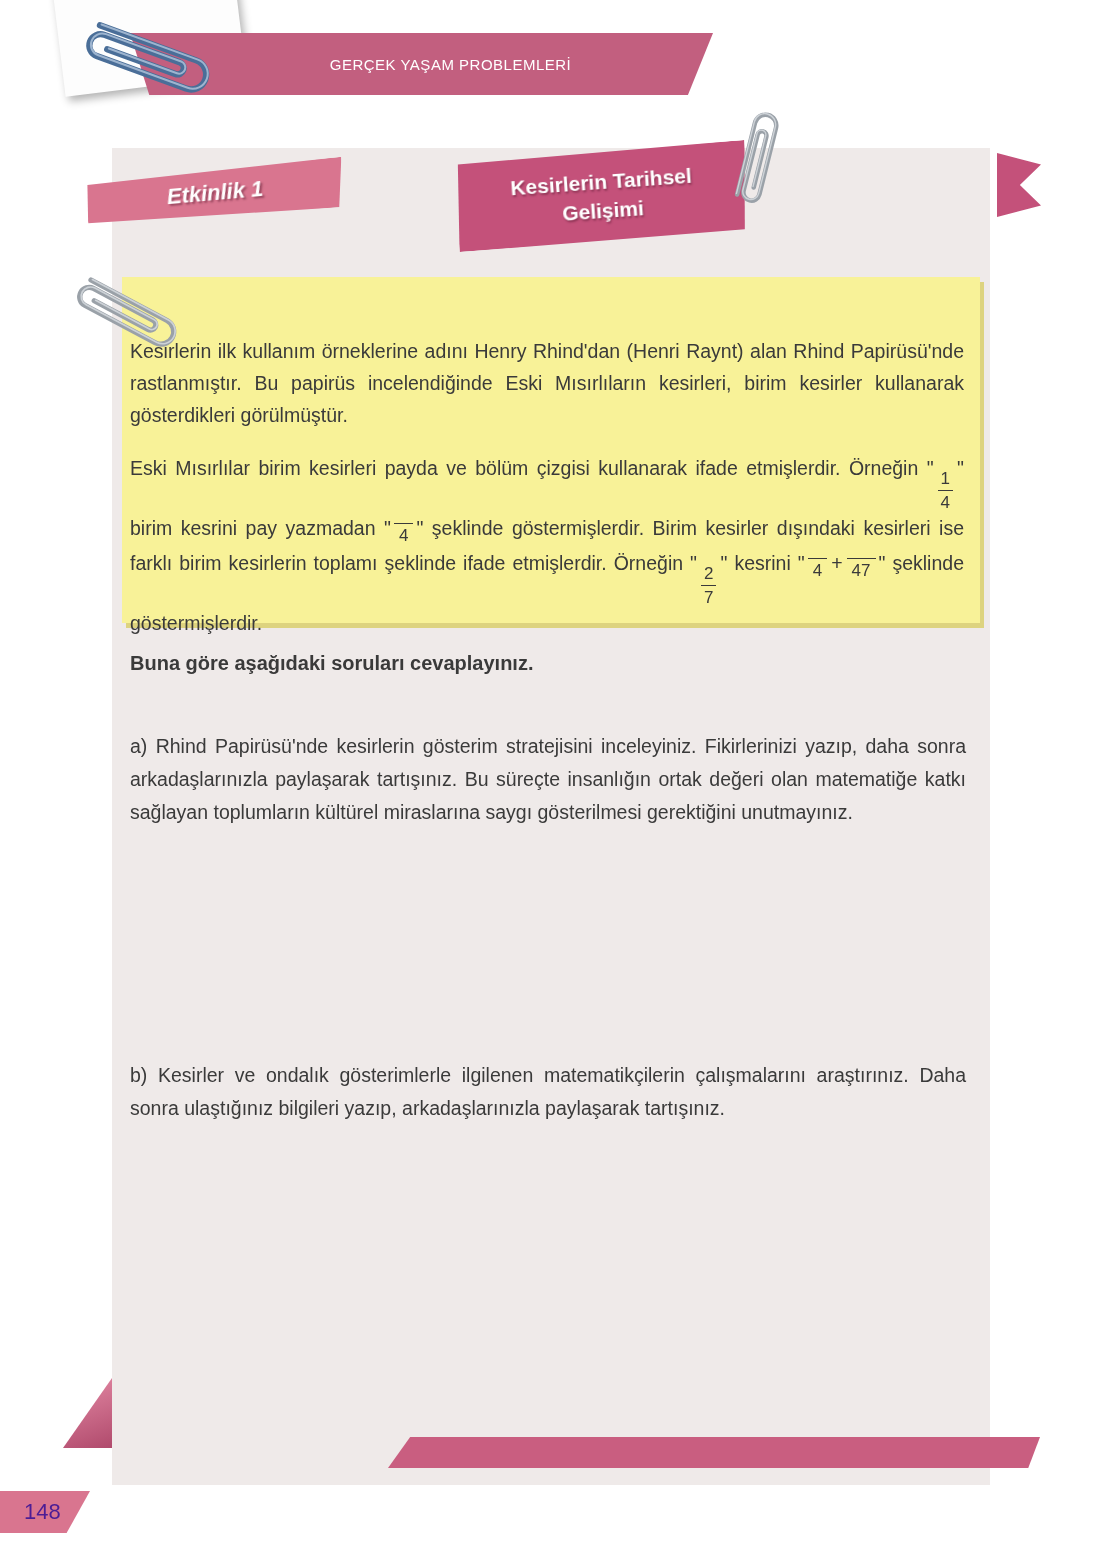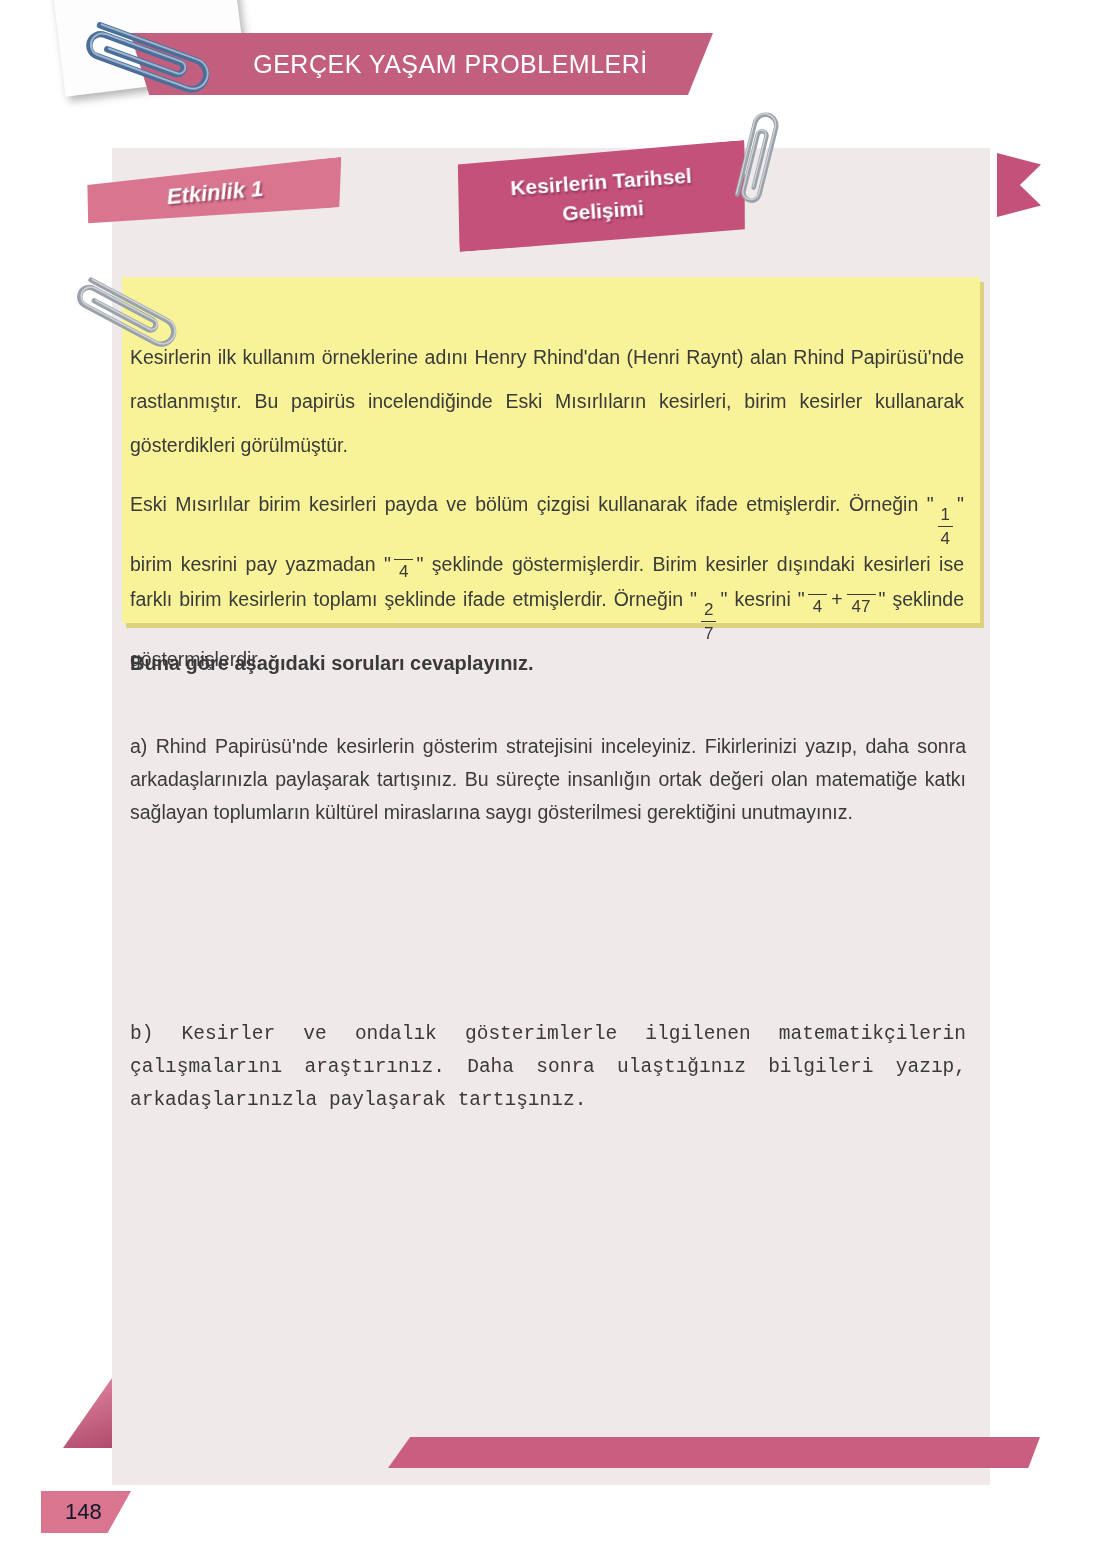--- a/index.html
+++ b/index.html
@@ -21,21 +21,21 @@
   .card-tl {
     position:absolute; left:58px; top:-28px; width:182px; height:114px;
     background:#fdfdfd; transform:rotate(-7deg);
     box-shadow:3px 5px 8px rgba(0,0,0,.30); z-index:4;
   }
   .header-ribbon {
     position:absolute; left:130px; top:33px; width:583px; height:62px;
     background:var(--header-ribbon,#c25f7f);
     clip-path:polygon(0 0,100% 0,95.7% 100%,3.3% 100%);
     display:flex; align-items:center; justify-content:center;
-    padding-left:58px; color:#ffffff; font-size:25px; letter-spacing:.5px;
+    padding-left:58px; color:#ffffff; font-size:15px; letter-spacing:.5px;
     z-index:20;
   }
 
   
   .etkinlik-banner {
     position:absolute; left:86px; top:168px; width:258px; height:50px;
     background:var(--activity-banner,#d9758f);
     transform:rotate(-5deg);
     clip-path:polygon(1% 12%,100% 0,97.5% 100%,0 88%);
     display:flex; align-items:center; justify-content:center;
@@ -65,21 +65,21 @@
   }
 
   
   .yellow-box {
     position:absolute; left:122px; top:277px; width:858px; height:346px;
     background:var(--info-box-yellow,#f8f298);
     box-shadow:4px 5px 0 #ddd37f;
     padding:58px 16px 0 8px; z-index:10;
   }
   .yellow-box p {
-    text-align:justify; font-size:19.5px; line-height:44px;
+    text-align:justify; font-size:19.5px; line-height:32px;
     color:var(--text-dark,#3a3a3a);
   }
   .yellow-box .p2 { margin-top:20px; line-height:35px; }
 
   
   .frac {
     display:inline-flex; flex-direction:column; align-items:center;
     vertical-align:-9px; line-height:1; font-size:17px; margin:0 4px;
     color:var(--text-dark,#3a3a3a);
   }
@@ -97,40 +97,40 @@
     position:absolute; left:130px; top:652px; width:836px;
     font-size:20px; font-weight:bold; color:var(--text-dark,#3a3a3a);
     z-index:10;
   }
   .q-item {
     position:absolute; left:130px; width:836px;
     font-size:19.5px; line-height:33px; text-align:justify;
     color:var(--text-dark,#3a3a3a); z-index:10;
   }
   .q-a { top:702px;margin-top:28px; }
-  .q-b { top:1018px;font-family:Liberation Mono, monospace; }
+  .q-b { top:1059px; }
 
   
   .corner-fold-bl {
     position:absolute; left:63px; top:1378px; width:49px; height:70px;
     background:linear-gradient(160deg,#e58ba6 0%,#b04a6c 100%);
     clip-path:polygon(100% 0,100% 100%,0 100%); z-index:5;
   }
   .bottom-ribbon {
     position:absolute; left:388px; top:1437px; width:652px; height:31px;
     background:var(--bottom-ribbon,#c95e80);
     clip-path:polygon(3.4% 0,100% 0,98.2% 100%,0 100%);
     z-index:15;
   }
   .page-badge {
     position:absolute; left:0; top:1491px; width:90px; height:42px;
     background:var(--page-badge,#d9758f);
     clip-path:polygon(0 0,100% 0,74% 100%,0 100%);
     display:flex; align-items:center; padding-left:24px;
-    font-size:22px; color:#0f172a; z-index:20;margin-left:41px;
+    font-size:22px; color:#4c1d95; z-index:20;
   }
 
   
   .paperclip { position:absolute; z-index:30; overflow:visible; }
   .clip-1 { left:118px; top:-7px; transform:rotate(110deg) scale(1.25); }
   .clip-2 { left:728px; top:98px; transform:rotate(14deg) scale(0.9); }
   .clip-3 { left:98px; top:248px; transform:rotate(118deg) scale(1.05); }
 </style>
 </head>
 <body>

